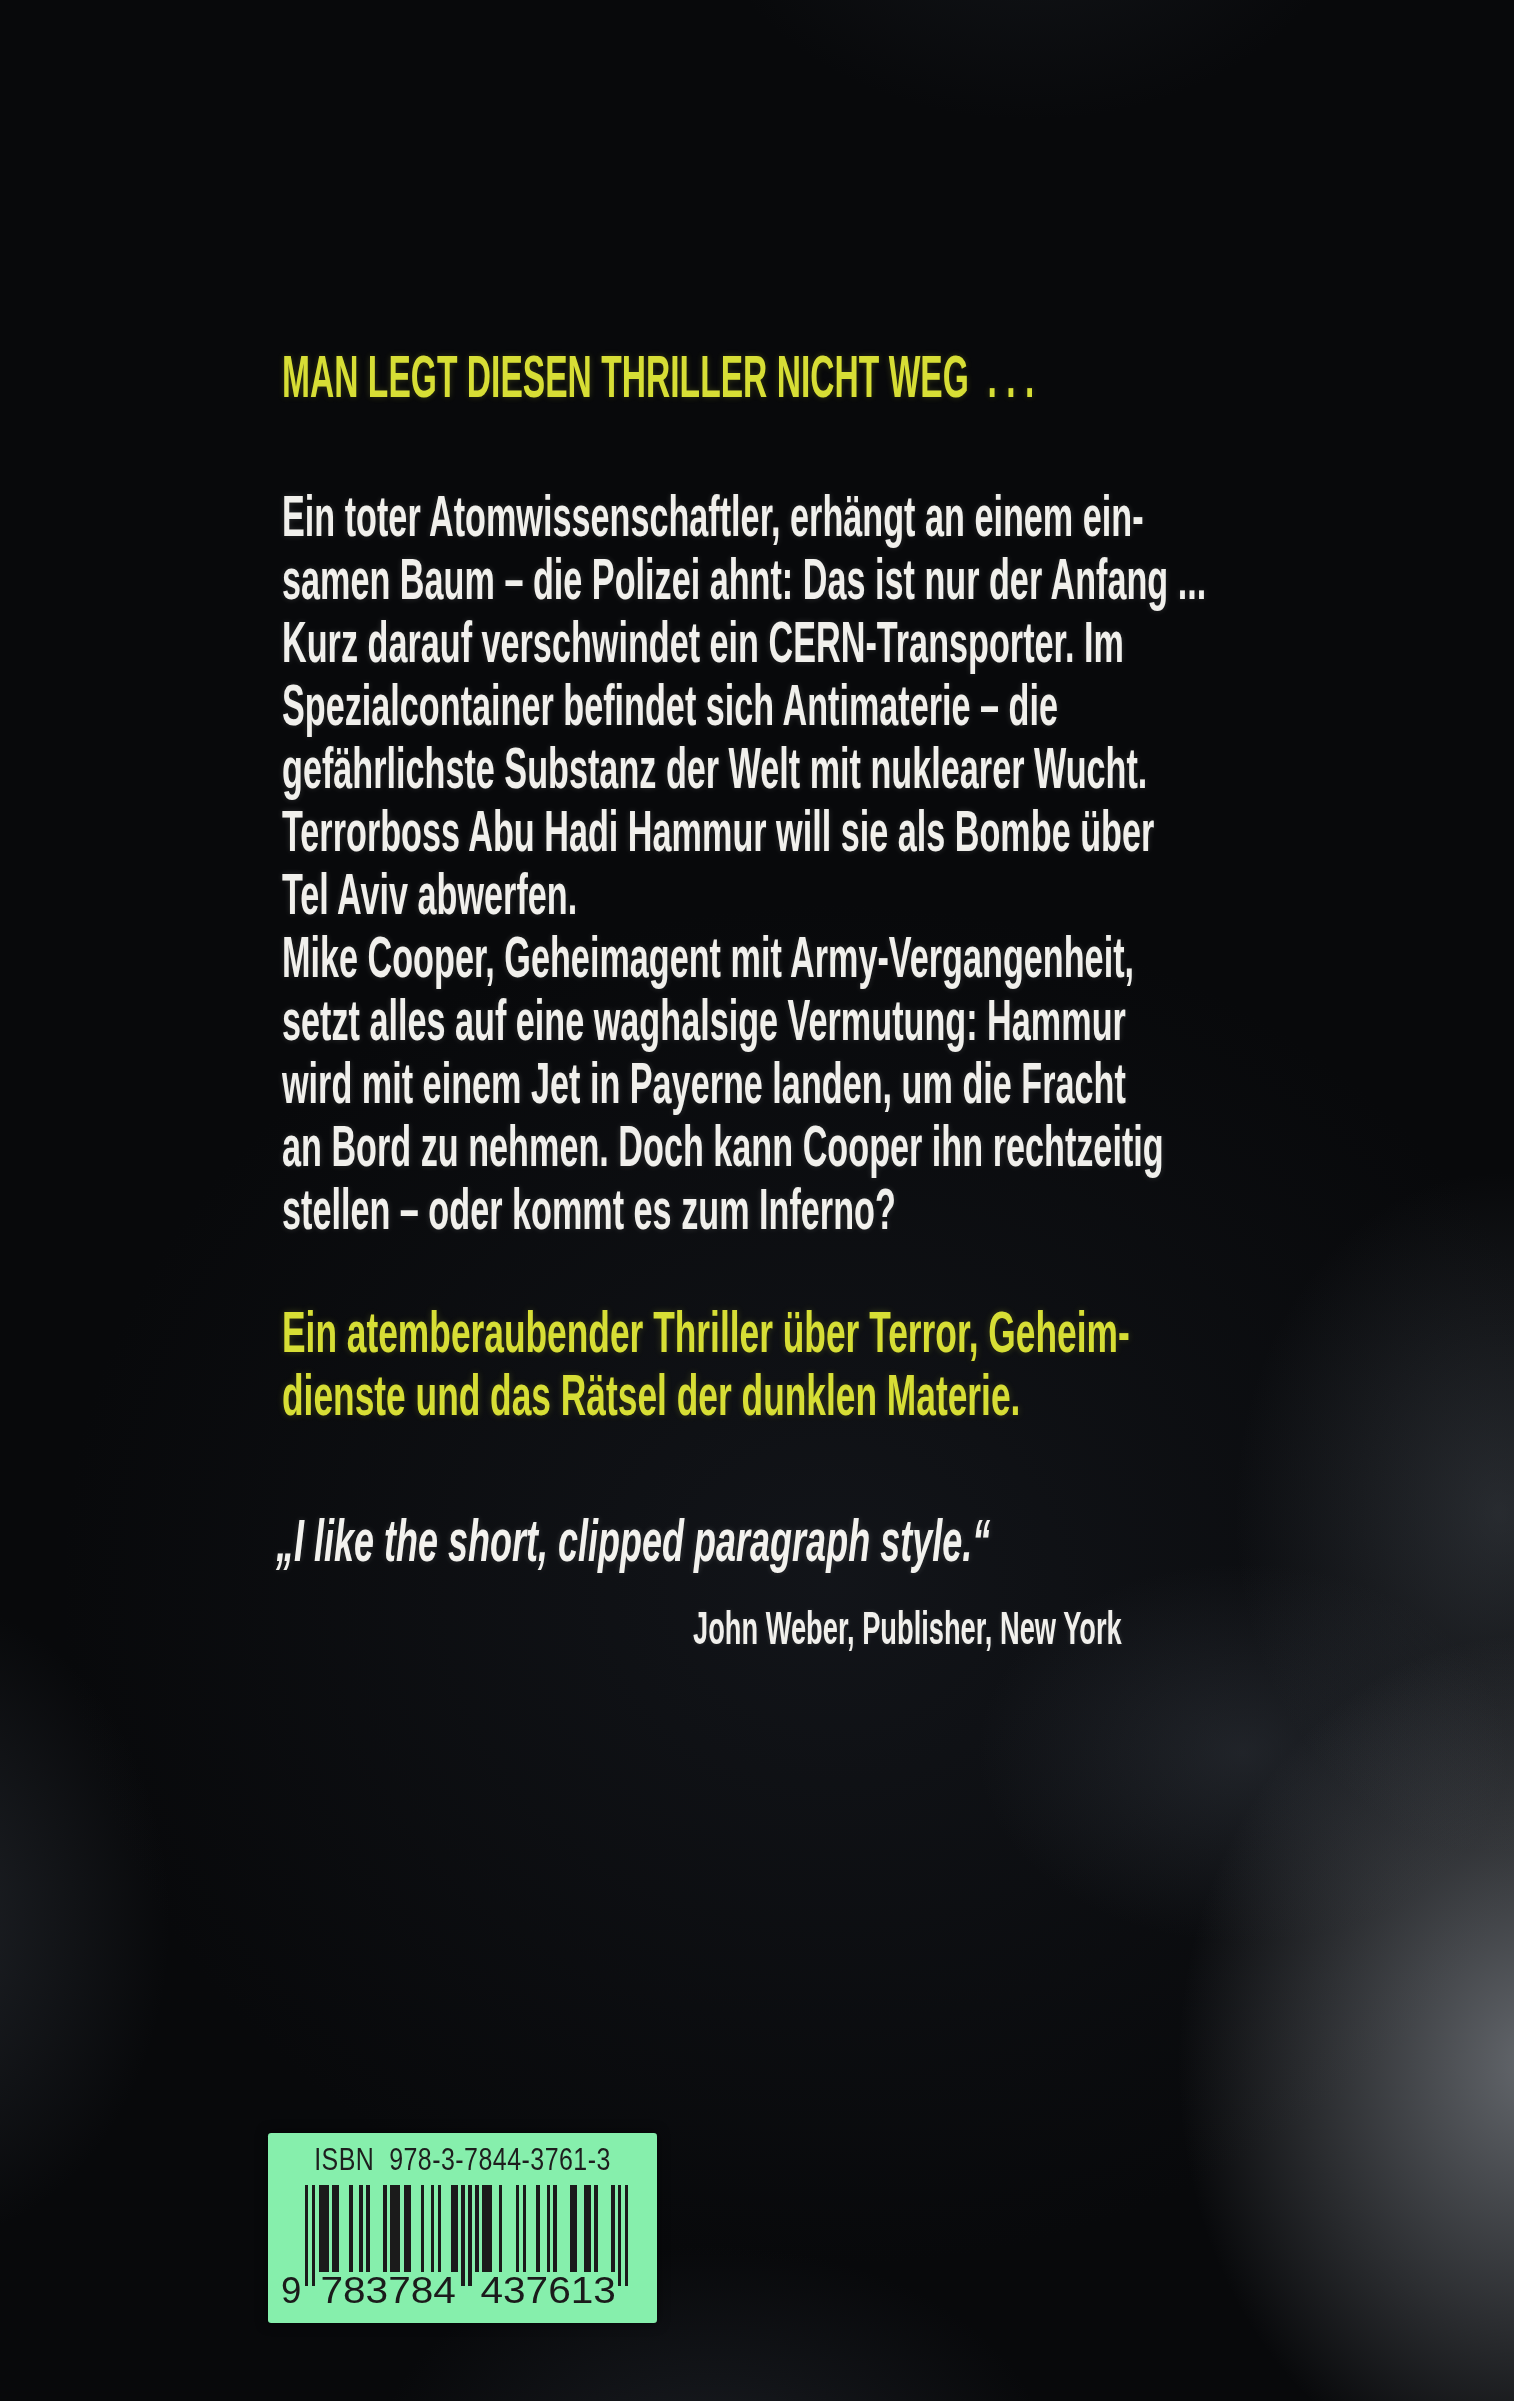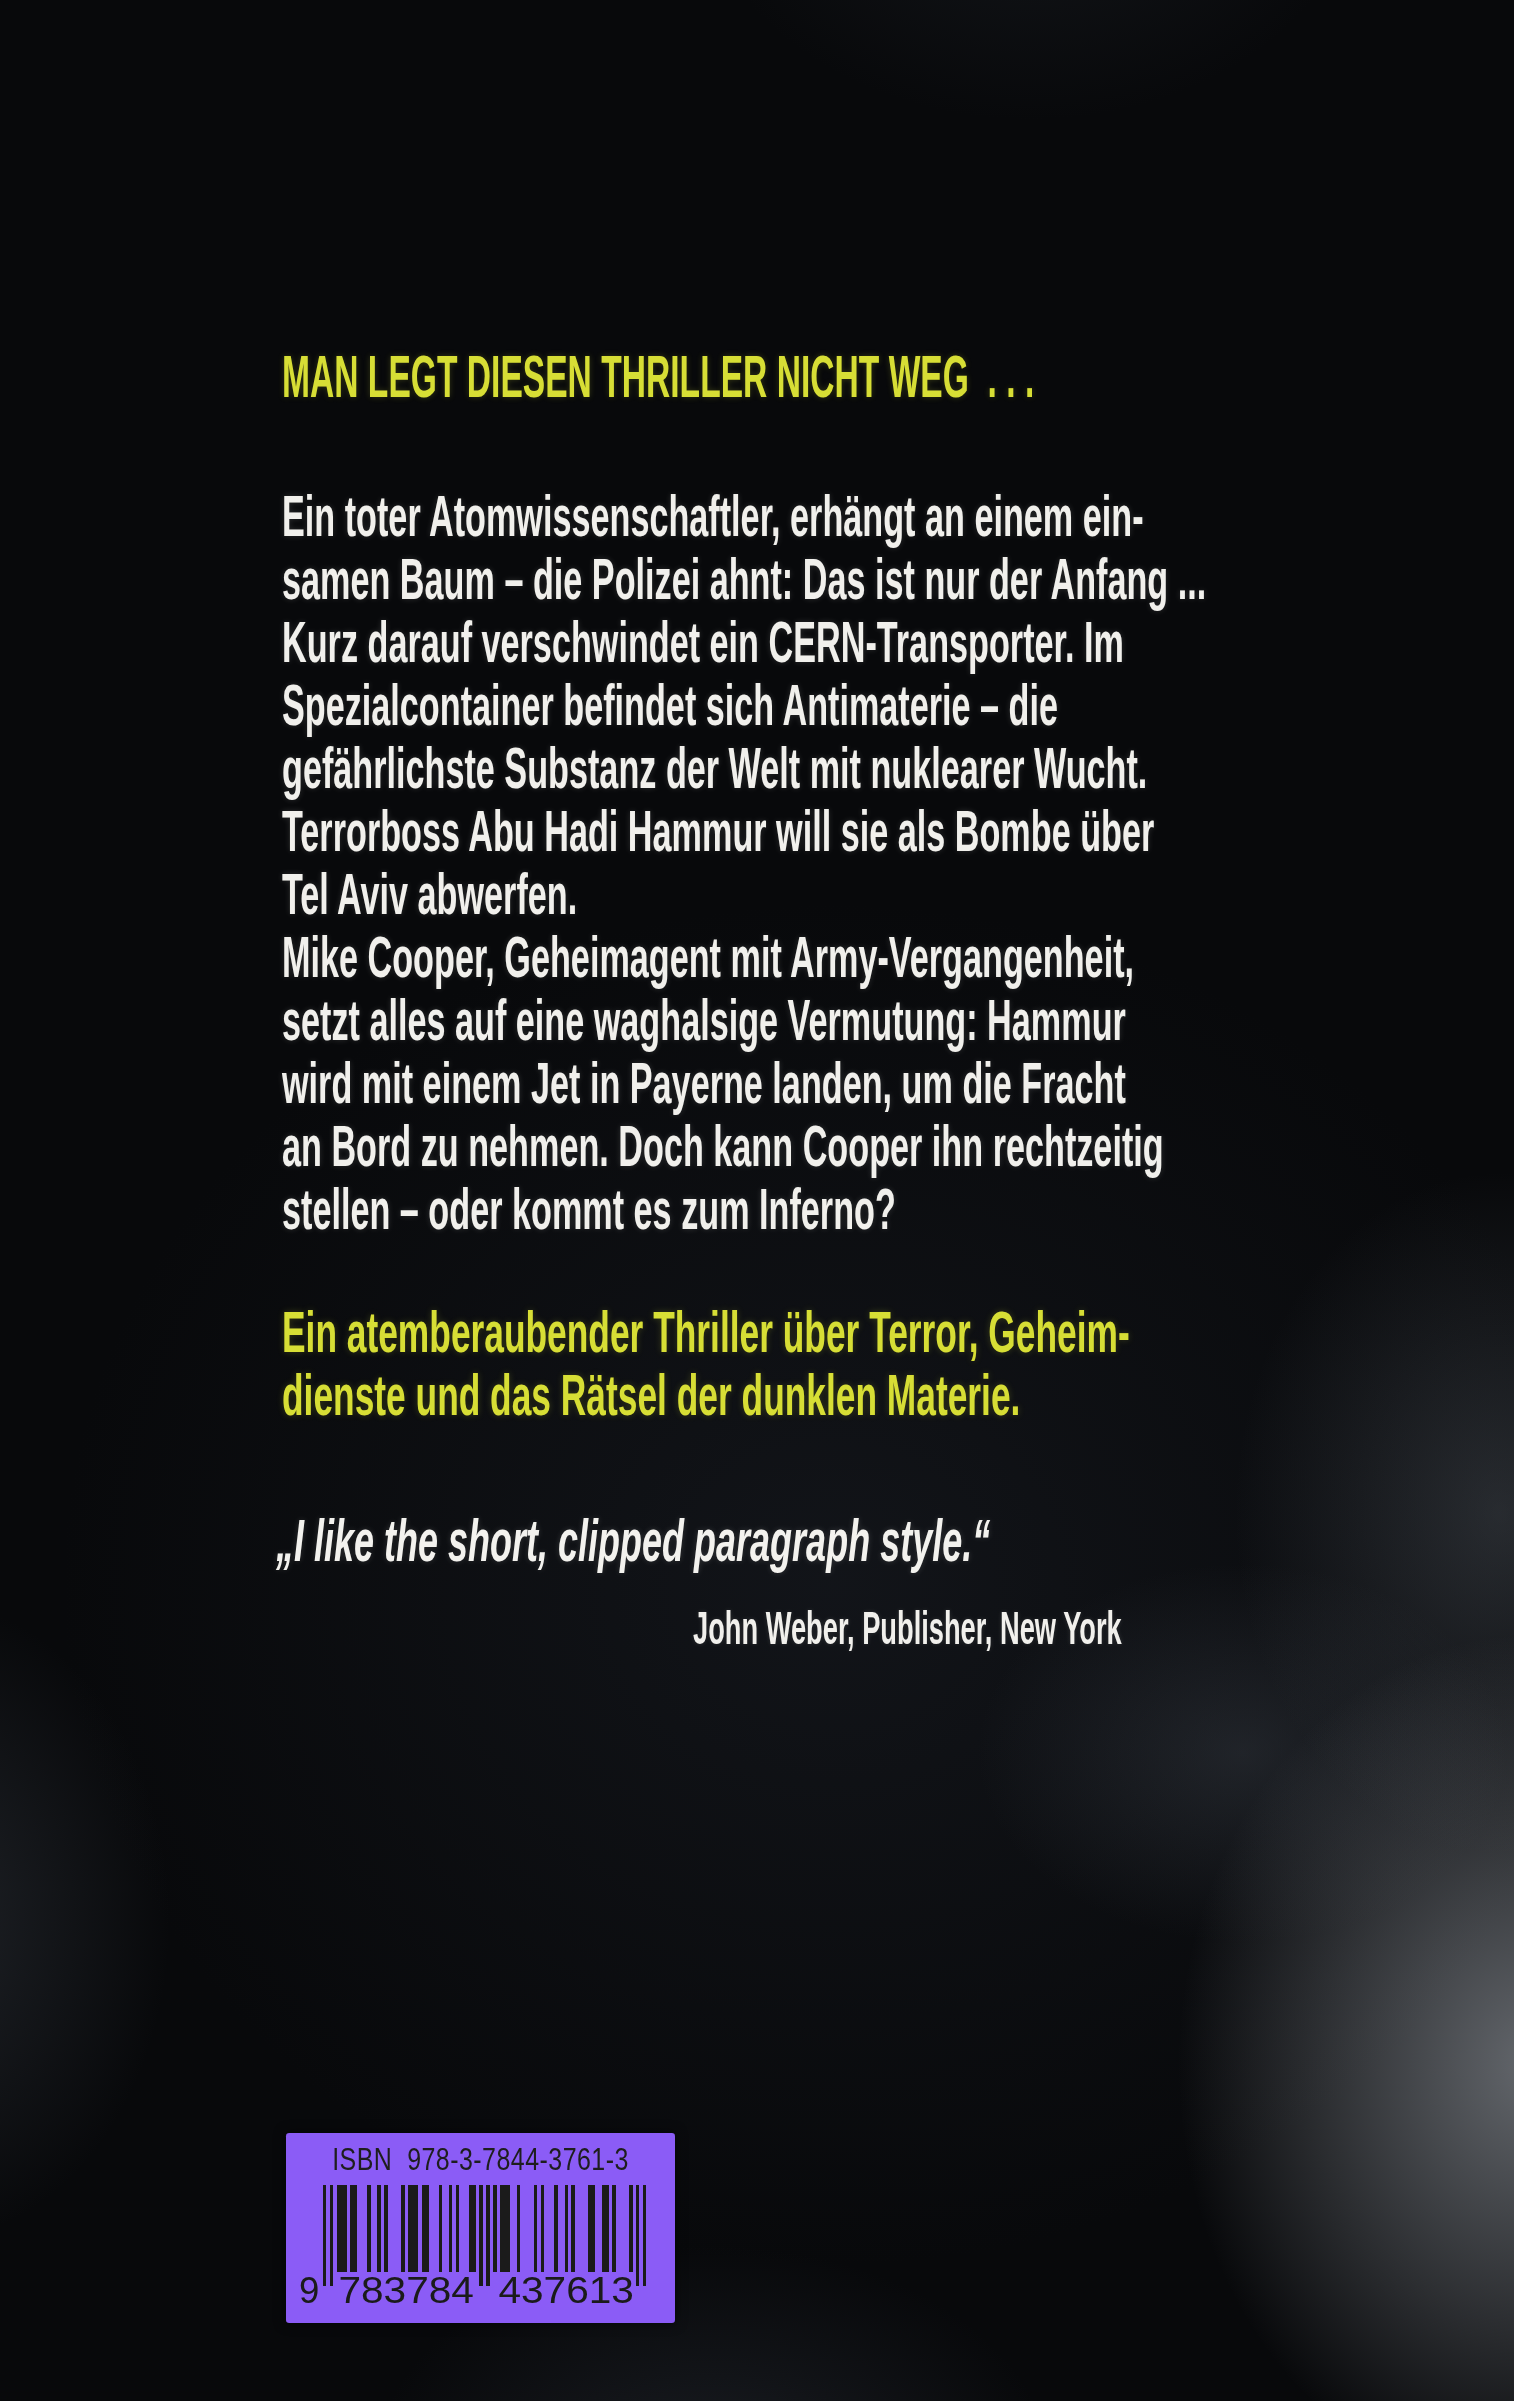--- a/index.html
+++ b/index.html
@@ -53,23 +53,23 @@
   }
   #quote-attribution{
     left:693px; top:1603px;
     font-size:47px; font-weight:700; line-height:50px;
     color:#f1f0ec;
     transform:scaleX(0.58); transform-origin:left top;
     text-shadow:0 0 6.3px rgba(240,240,235,0.14);
   }
 
   #isbn-box{
-    left:286px; top:2133px;
+    left:268px; top:2133px;
     width:389px; height:190px;
-    background:#8b5cf6;
+    background:#86efac;
     border-radius:3.2px;
     box-shadow:0 0 11.4px rgba(0,0,0,0.55);
   }
   #isbn-row{
     position:absolute; top:7.6px; left:0; width:100%;
     text-align:center;
     font-size:32px; font-weight:400; color:#1e1e1e;
     transform:scaleX(0.78); transform-origin:center top;
     letter-spacing:0.6px;
     white-space:nowrap;

